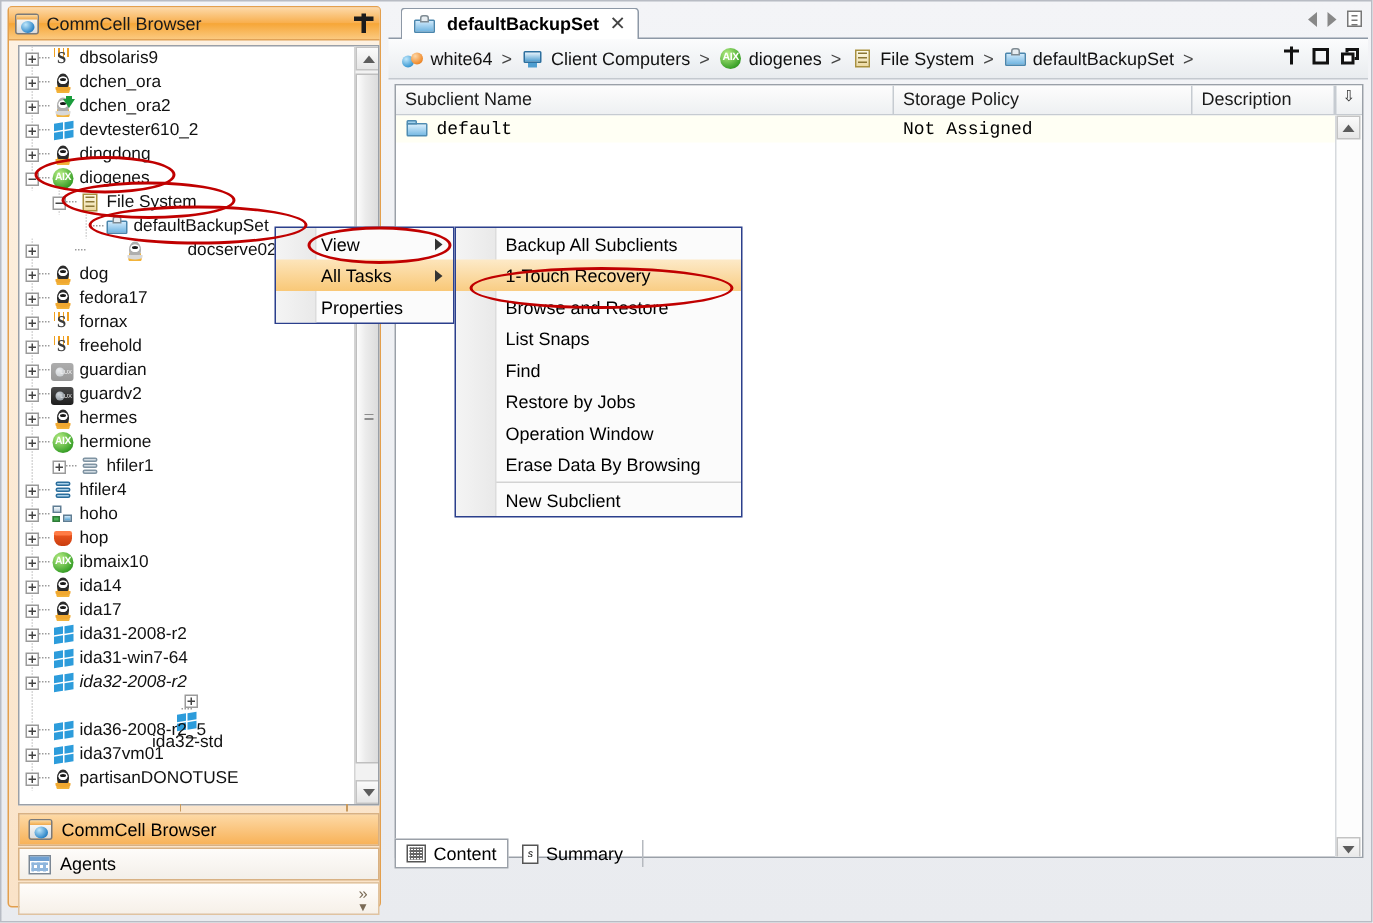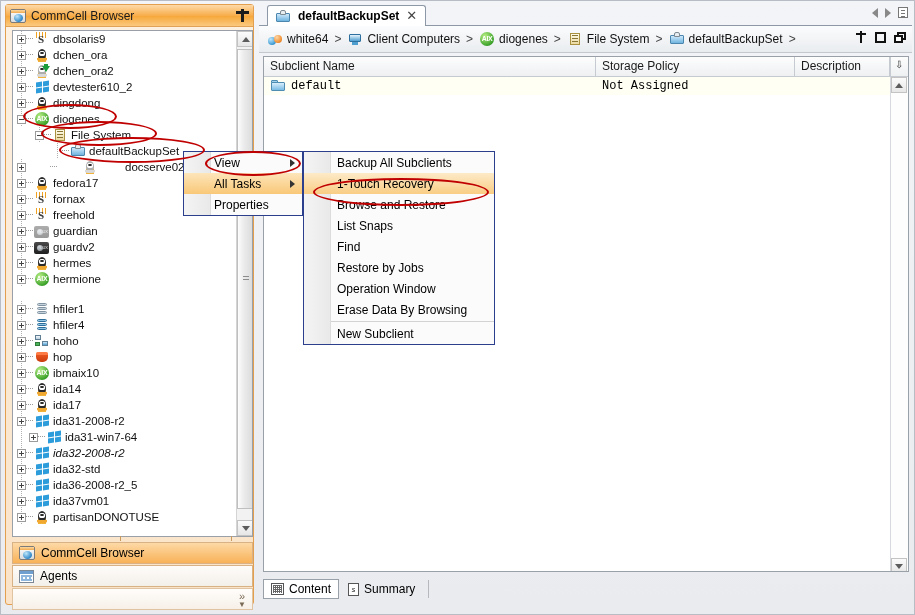--- a/index.html
+++ b/index.html
@@ -211,21 +211,21 @@
      position:relative;}
   .dblchev{position:absolute;left:4px;top:4px;color:#333;font-size:10px;line-height:8px;}
   .growrap{position:relative;height:497px;font-family:Liberation Mono, monospace;}
   .grow{display:flex;height:18px;align-items:center;background:#fffff4;}
   .gcell{box-sizing:border-box;font-size:12px;padding-left:6px;display:flex;align-items:center;}
   .gc1{width:332px;}
   .gc2{width:199px;}
   .gc3{flex:1;}
   #gridsb{position:absolute;right:0;top:0;width:17px;bottom:0;background:#fdfdfd;border-left:1px solid #d6d9dd;}
 
-  #botbar{position:absolute;left:4px;top:572px;right:3px;height:26px;display:flex;align-items:center;}
+  #botbar{position:absolute;left:4px;top:552px;right:3px;height:26px;display:flex;align-items:center;}
   .btab{height:20px;display:flex;align-items:center;padding:0 7px;font-size:12px;box-sizing:border-box;}
   #btab1{border:1px solid #9aa0a8;background:#fff;}
   #btab2{border:none;background:transparent;margin-left:2px;}
   #btabdiv{width:1px;height:18px;background:#b5b9bf;margin-left:6px;}
   .ic-content{width:13px;height:12px;border:1px solid #555;box-sizing:border-box;background:#fff;margin-right:5px;position:relative;}
   .ic-content:after{content:"";position:absolute;left:1px;top:1px;right:1px;bottom:1px;
      background:repeating-linear-gradient(90deg,#666 0 1px,transparent 1px 2px),
                 repeating-linear-gradient(180deg,#666 0 1px,transparent 1px 2px);}
   .ic-summary{width:11px;height:13px;border:1px solid #555;box-sizing:border-box;background:#fff;margin-right:5px;
      position:relative;font-size:7px;text-align:center;line-height:12px;font-style:italic;}
@@ -350,20 +350,30 @@
             <span class="tlabel">docserve02</span>
           </div>
           <div class="trow" style="padding-left: 0px;">
             <div class="guide" style="left: 8px;"></div>
             <span class="exp plus"></span>
             <span class="dash"></span>
             <span class="ticon ic-linux">
               <span class="eye"></span>
               <span class="feet"></span>
             </span>
+            <span class="tlabel">dog</span>
+          </div>
+          <div class="trow" style="padding-left: 0px;">
+            <div class="guide" style="left: 8px;"></div>
+            <span class="exp plus"></span>
+            <span class="dash"></span>
+            <span class="ticon ic-linux">
+              <span class="eye"></span>
+              <span class="feet"></span>
+            </span>
             <span class="tlabel">fedora17</span>
           </div>
           <div class="trow" style="padding-left: 0px;">
             <div class="guide" style="left: 8px;"></div>
             <span class="exp plus"></span>
             <span class="dash"></span>
             <span class="ticon ic-sun">
               <span class="rays"></span>
               <span class="s">S</span>
             </span>
@@ -409,21 +419,21 @@
           </div>
           <div class="trow" style="padding-left: 0px;">
             <div class="guide" style="left: 8px;"></div>
             <span class="exp plus"></span>
             <span class="dash"></span>
             <span class="ticon">
               <span class="ic-aix" style="position:absolute;left:1px;top:0;">AIX</span>
             </span>
             <span class="tlabel">hermione</span>
           </div>
-          <div class="trow" style="padding-left: 0px; margin-top: 14px;">
+          <div class="trow" style="padding-left: 18px;">
             <div class="guide" style="left: 8px;"></div>
             <span class="exp plus"></span>
             <span class="dash"></span>
             <span class="ticon ic-filer">
               <i></i>
               <i></i>
               <i></i>
             </span>
             <span class="tlabel">hfiler1</span>
           </div>
@@ -490,21 +500,21 @@
             <span class="exp plus"></span>
             <span class="dash"></span>
             <span class="ticon ic-win">
               <i></i>
               <i></i>
               <i></i>
               <i></i>
             </span>
             <span class="tlabel">ida31-2008-r2</span>
           </div>
-          <div class="trow" style="padding-left: 12px;">
+          <div class="trow" style="padding-left: 0px;">
             <div class="guide" style="left: 8px;"></div>
             <span class="exp plus"></span>
             <span class="dash"></span>
             <span class="ticon ic-win">
               <i></i>
               <i></i>
               <i></i>
               <i></i>
             </span>
             <span class="tlabel">ida31-win7-64</span>
@@ -514,21 +524,21 @@
             <span class="exp plus"></span>
             <span class="dash"></span>
             <span class="ticon ic-win">
               <i></i>
               <i></i>
               <i></i>
               <i></i>
             </span>
             <span class="tlabel">ida32-2008-r2</span>
           </div>
-          <div class="trow" style="padding-left: 0px;">
+          <div class="trow" style="padding-left: 0px; flex-direction: column;">
             <div class="guide" style="left: 8px;"></div>
             <span class="exp plus"></span>
             <span class="dash"></span>
             <span class="ticon ic-win">
               <i></i>
               <i></i>
               <i></i>
               <i></i>
             </span>
             <span class="tlabel">ida32-std</span>

